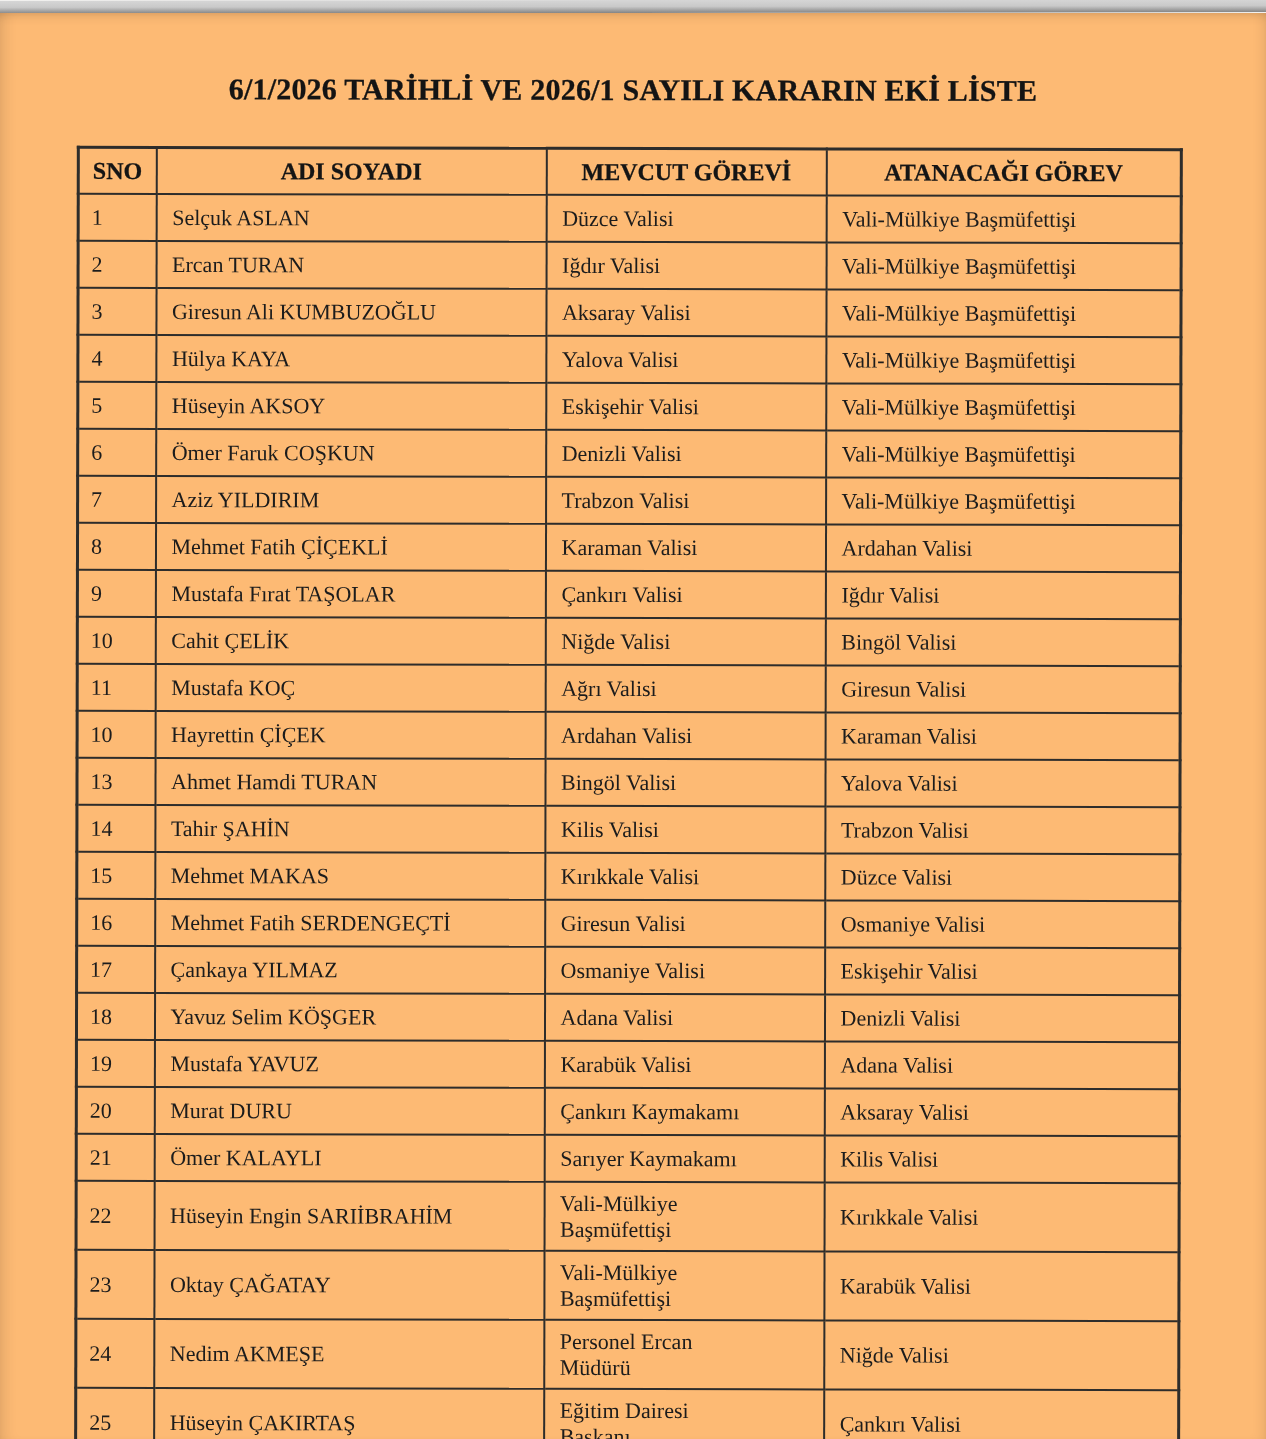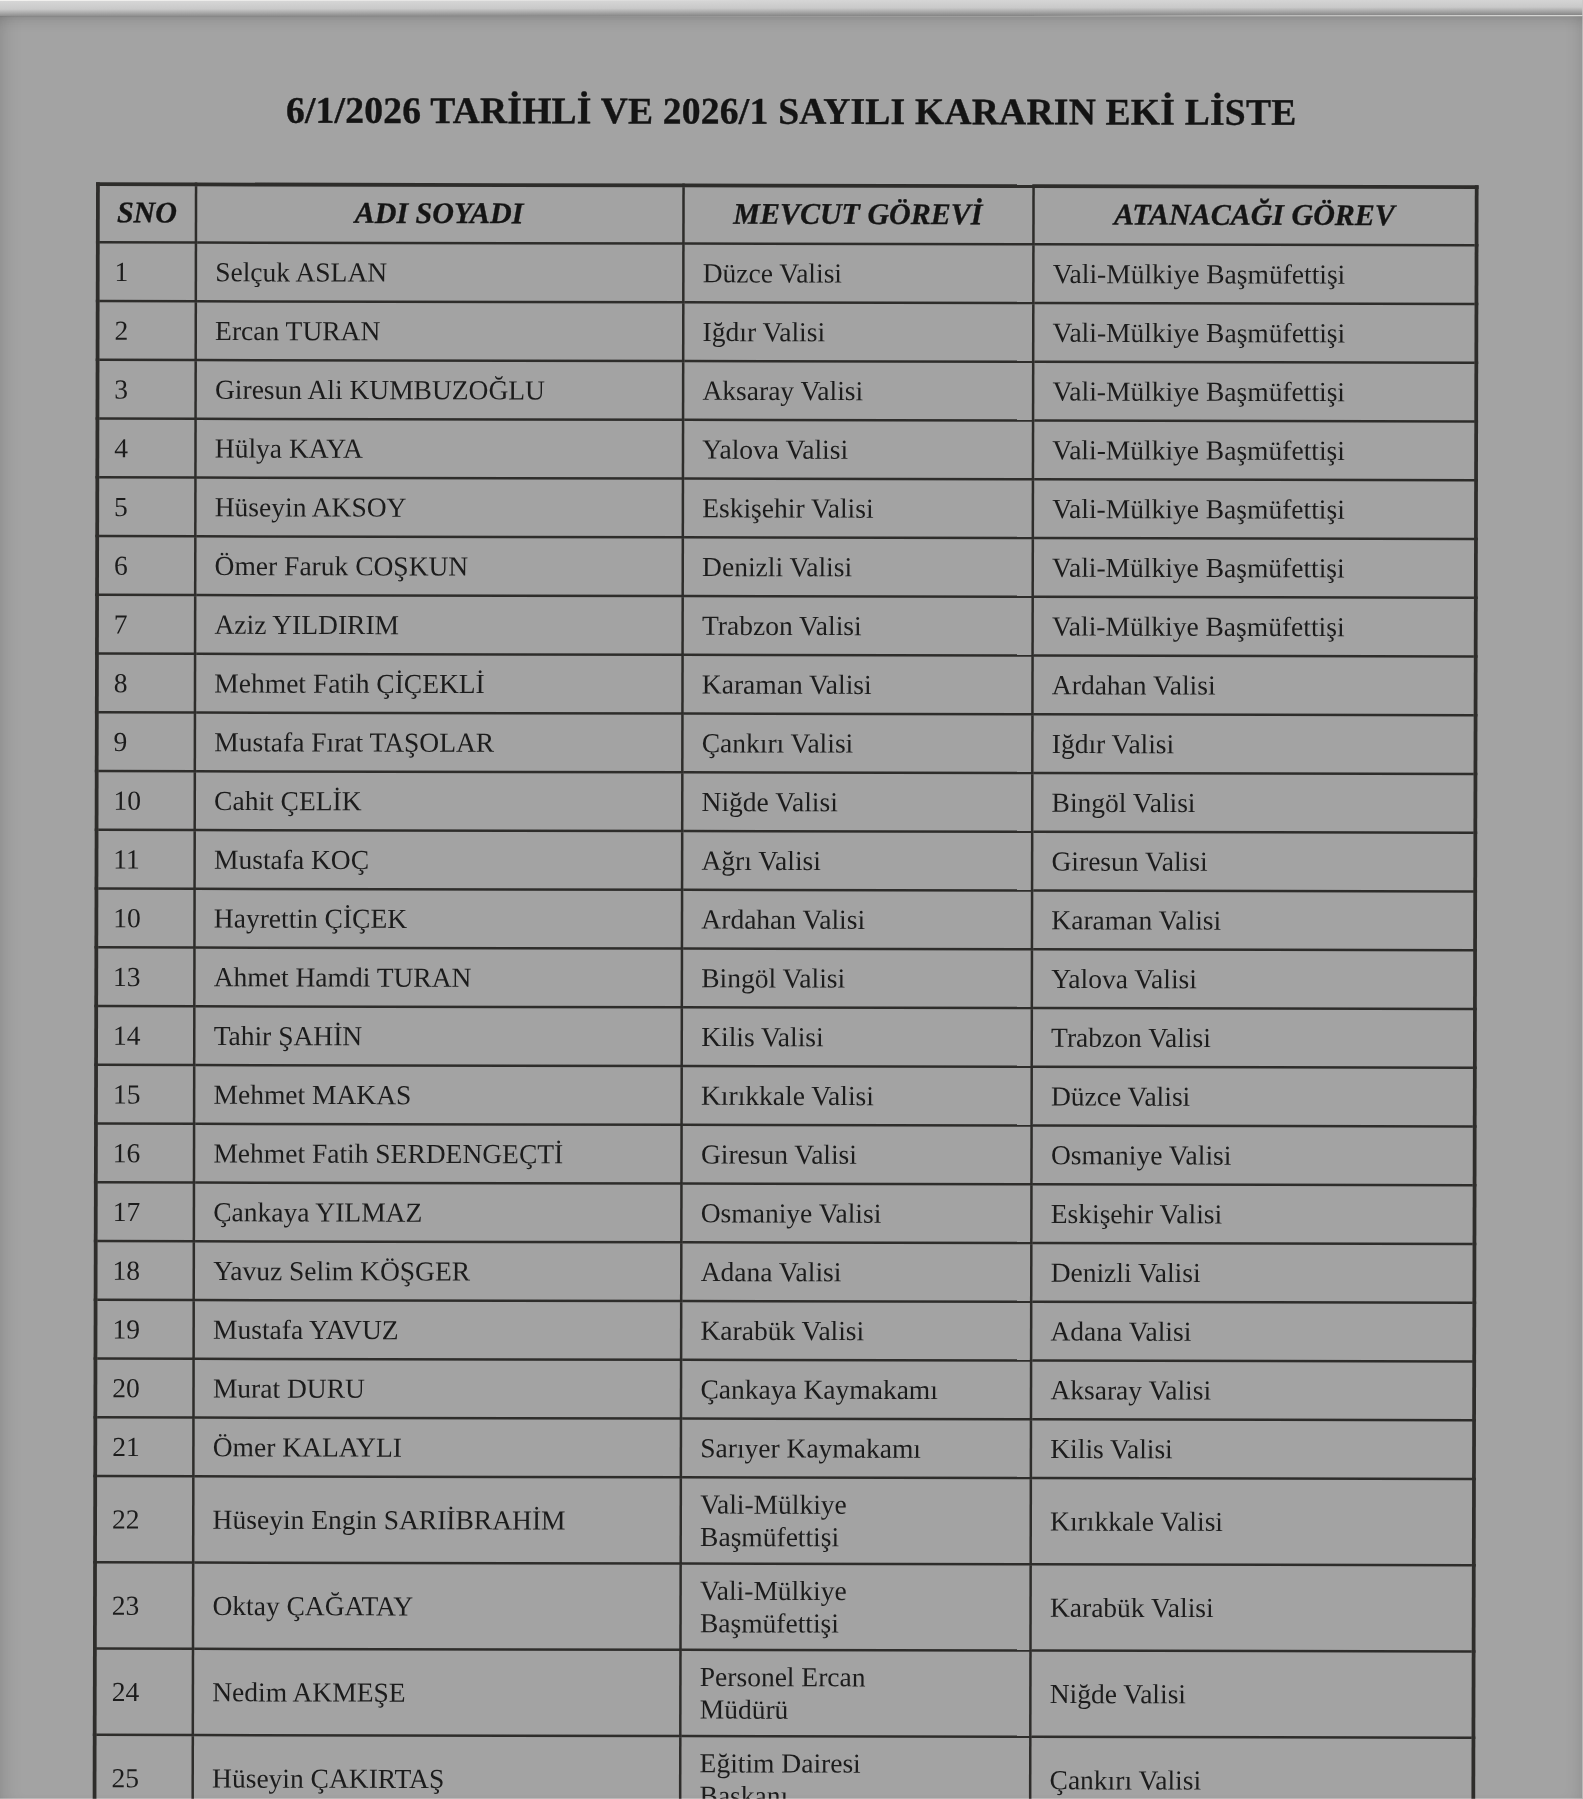--- a/index.html
+++ b/index.html
@@ -20,21 +20,21 @@
     position: absolute;
     top: 0; left: 0; right: 0;
     height: 13px;
     background: linear-gradient(180deg, #d6d6d6 0%, #c9c9c9 50%, #848484 100%);
     transform: rotate(-0.08deg);
   }
   
   .page {
     position: absolute;
     top: 13px; left: 0; right: 0; bottom: 0;
-    background: #a3a3a3;
+    background: #fdba74;
     box-shadow:
       inset 14px 0 16px -12px rgba(0,0,0,0.14),
       inset -10px 0 14px -9px rgba(0,0,0,0.12),
       inset 0 10px 12px -9px rgba(0,0,0,0.18);
   }
   .sheet-content {
     transform: rotate(0.12deg);
     transform-origin: 50% 0;
   }
   .doc-title {
@@ -67,21 +67,20 @@
   .decree-table { border: 3px solid #2e2d2b; }
 
   .decree-table th {
     height: 44px;
     font-size: 24px;
     font-weight: bold;
     text-align: center;
     color: #151515;
     -webkit-text-stroke: 0.25px #151515;
     padding: 0 2px;
-    font-style: italic;
   }
   .decree-table td {
     height: 41px;
     font-size: 22px;
     text-align: left;
     padding: 2px 6px 2px 15px;
     white-space: pre-line;
     line-height: 1.18;
     color: #1c1c1c;
   }
@@ -224,21 +223,21 @@
           </tr>
           <tr>
             <td class="cell-sno">19</td>
             <td class="cell-name">Mustafa YAVUZ</td>
             <td class="cell-current-duty">Karabük Valisi</td>
             <td class="cell-assigned-duty">Adana Valisi</td>
           </tr>
           <tr>
             <td class="cell-sno">20</td>
             <td class="cell-name">Murat DURU</td>
-            <td class="cell-current-duty">Çankaya Kaymakamı</td>
+            <td class="cell-current-duty">Çankırı Kaymakamı</td>
             <td class="cell-assigned-duty">Aksaray Valisi</td>
           </tr>
           <tr>
             <td class="cell-sno">21</td>
             <td class="cell-name">Ömer KALAYLI</td>
             <td class="cell-current-duty">Sarıyer Kaymakamı</td>
             <td class="cell-assigned-duty">Kilis Valisi</td>
           </tr>
           <tr class="tall">
             <td class="cell-sno">22</td>

